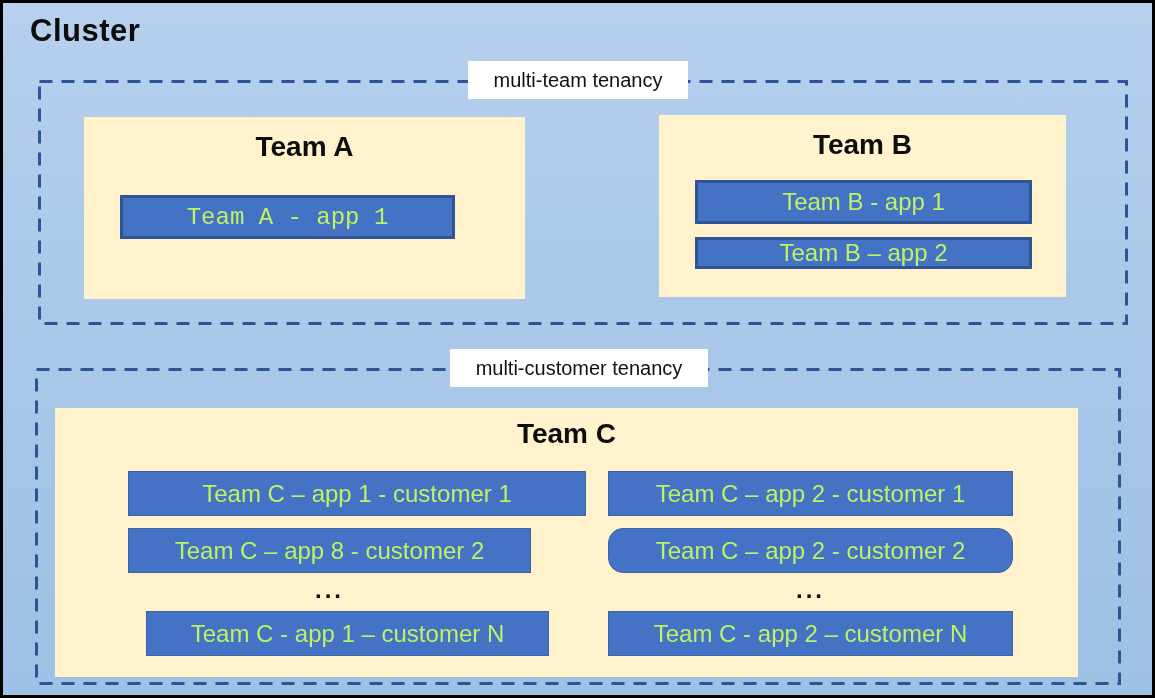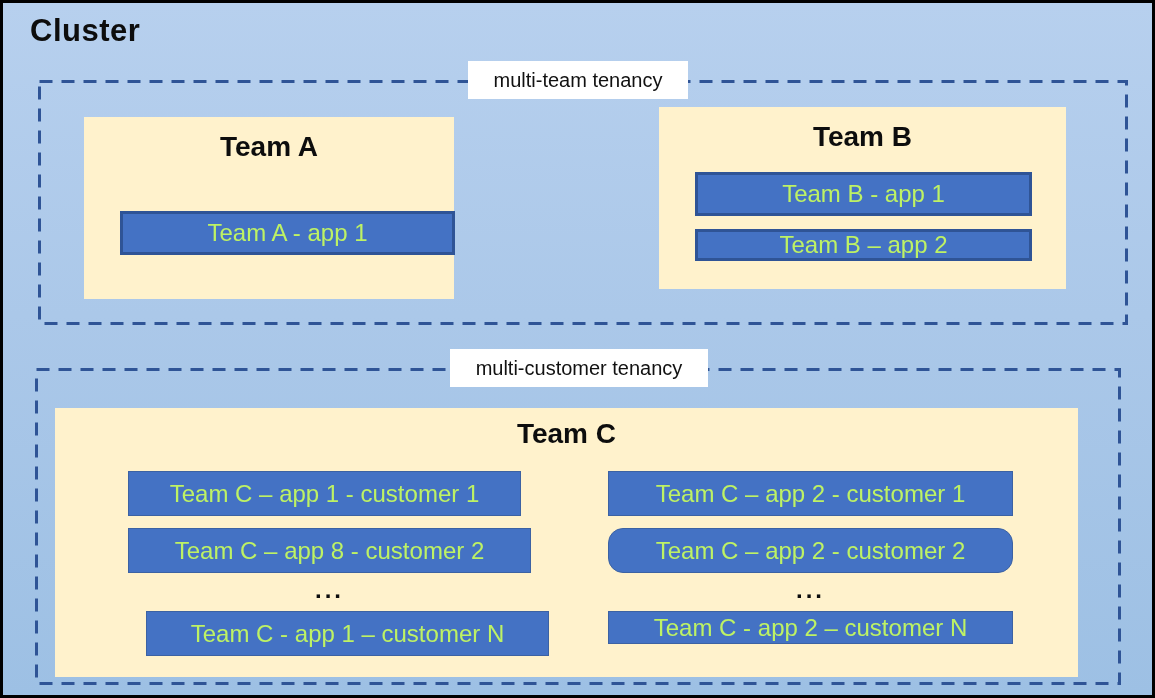--- a/index.html
+++ b/index.html
@@ -59,45 +59,45 @@
 
   <div class="cluster-title">Cluster</div>
 
   <div class="dashed-region" style="left:35px;top:77px;width:1090px;height:245px;">
     <svg width="1090" height="245">
       <rect x="1.5" y="1.5" width="1087" height="242" fill="none" stroke="#2F5496" stroke-width="3" stroke-dasharray="13 9"></rect>
     </svg>
   </div>
   <div class="region-label" style="left:465px;top:58px;width:220px;">multi-team tenancy</div>
 
-  <div class="team-box" style="left:81px;top:114px;width:370px;height:182px;">
+  <div class="team-box" style="left:81px;top:114px;width:441px;height:182px;">
     <div class="team-title" style="top:14px;">Team A</div>
-    <div class="app-box bordered" style="left:36px;top:94px;width:335px;height:44px;">Team A - app 1</div>
+    <div class="app-box bordered" style="left:36px;top:78px;width:335px;height:44px;font-family:Liberation Mono, monospace;">Team A - app 1</div>
   </div>
 
-  <div class="team-box" style="left:656px;top:104px;width:407px;height:182px;">
+  <div class="team-box" style="left:656px;top:112px;width:407px;height:182px;">
     <div class="team-title" style="top:14px;">Team B</div>
     <div class="app-box bordered" style="left:36px;top:65px;width:337px;height:44px;">Team B - app 1</div>
     <div class="app-box bordered" style="left:36px;top:122px;width:337px;height:32px;">Team B – app 2</div>
   </div>
 
   <div class="dashed-region" style="left:32px;top:365px;width:1086px;height:317px;">
     <svg width="1086" height="317">
       <rect x="1.5" y="1.5" width="1083" height="314" fill="none" stroke="#2F5496" stroke-width="3" stroke-dasharray="13 9"></rect>
     </svg>
   </div>
   <div class="region-label" style="left:447px;top:346px;width:258px;">multi-customer tenancy</div>
 
   <div class="team-box" style="left:52px;top:405px;width:1023px;height:269px;">
     <div class="team-title" style="top:10px;">Team C</div>
 
-    <div class="app-box thin" style="left:73px;top:63px;width:393px;height:45px;">Team C – app 1 - customer 1</div>
+    <div class="app-box thin" style="left:73px;top:63px;width:458px;height:45px;">Team C – app 1 - customer 1</div>
     <div class="app-box thin" style="left:73px;top:120px;width:403px;height:45px;">Team C – app 8 - customer 2</div>
     <div class="ellipsis" style="left:73px;top:172px;width:403px;">...</div>
     <div class="app-box thin" style="left:91px;top:203px;width:403px;height:45px;">Team C - app 1 – customer N</div>
 
     <div class="app-box thin" style="left:553px;top:63px;width:405px;height:45px;">Team C – app 2 - customer 1</div>
     <div class="app-box thin" style="left:553px;top:120px;width:405px;height:45px;border-radius:15px;">Team C – app 2 - customer 2</div>
     <div class="ellipsis" style="left:553px;top:172px;width:405px;">...</div>
-    <div class="app-box thin" style="left:553px;top:203px;width:405px;height:33px;">Team C - app 2 – customer N</div>
+    <div class="app-box thin" style="left:553px;top:203px;width:405px;height:45px;">Team C - app 2 – customer N</div>
   </div>
 
 </div>
 
 </body></html>

